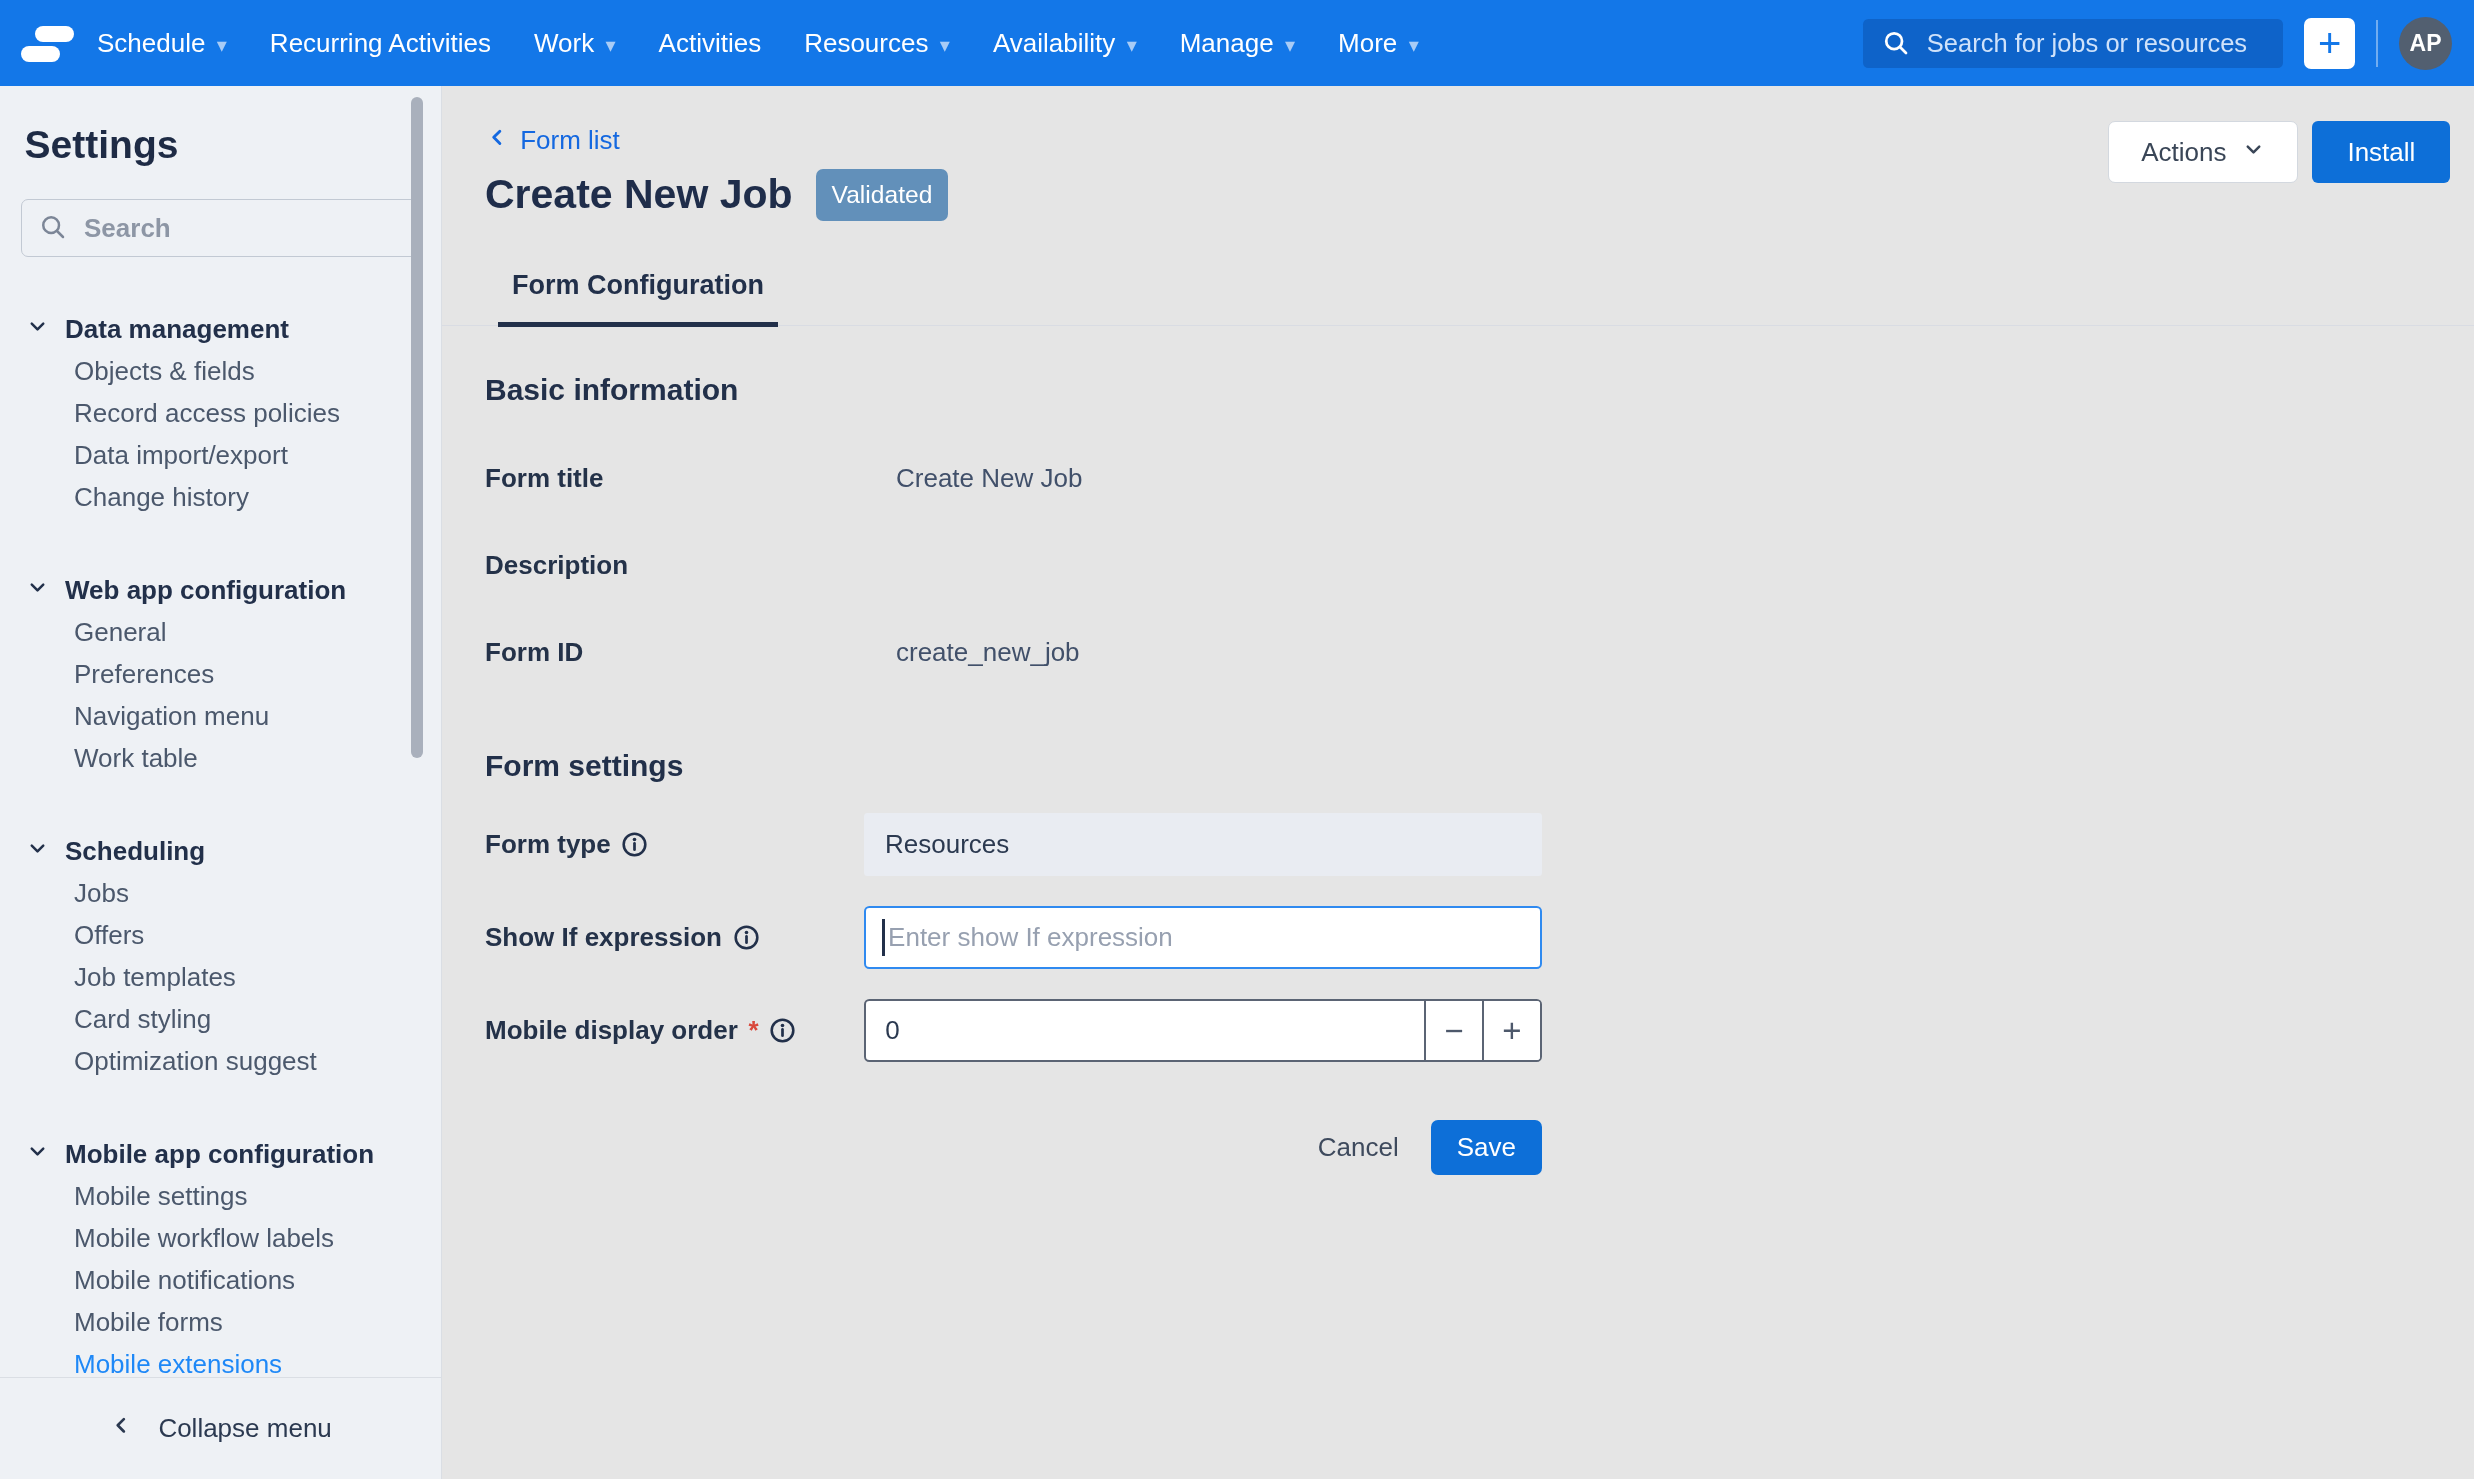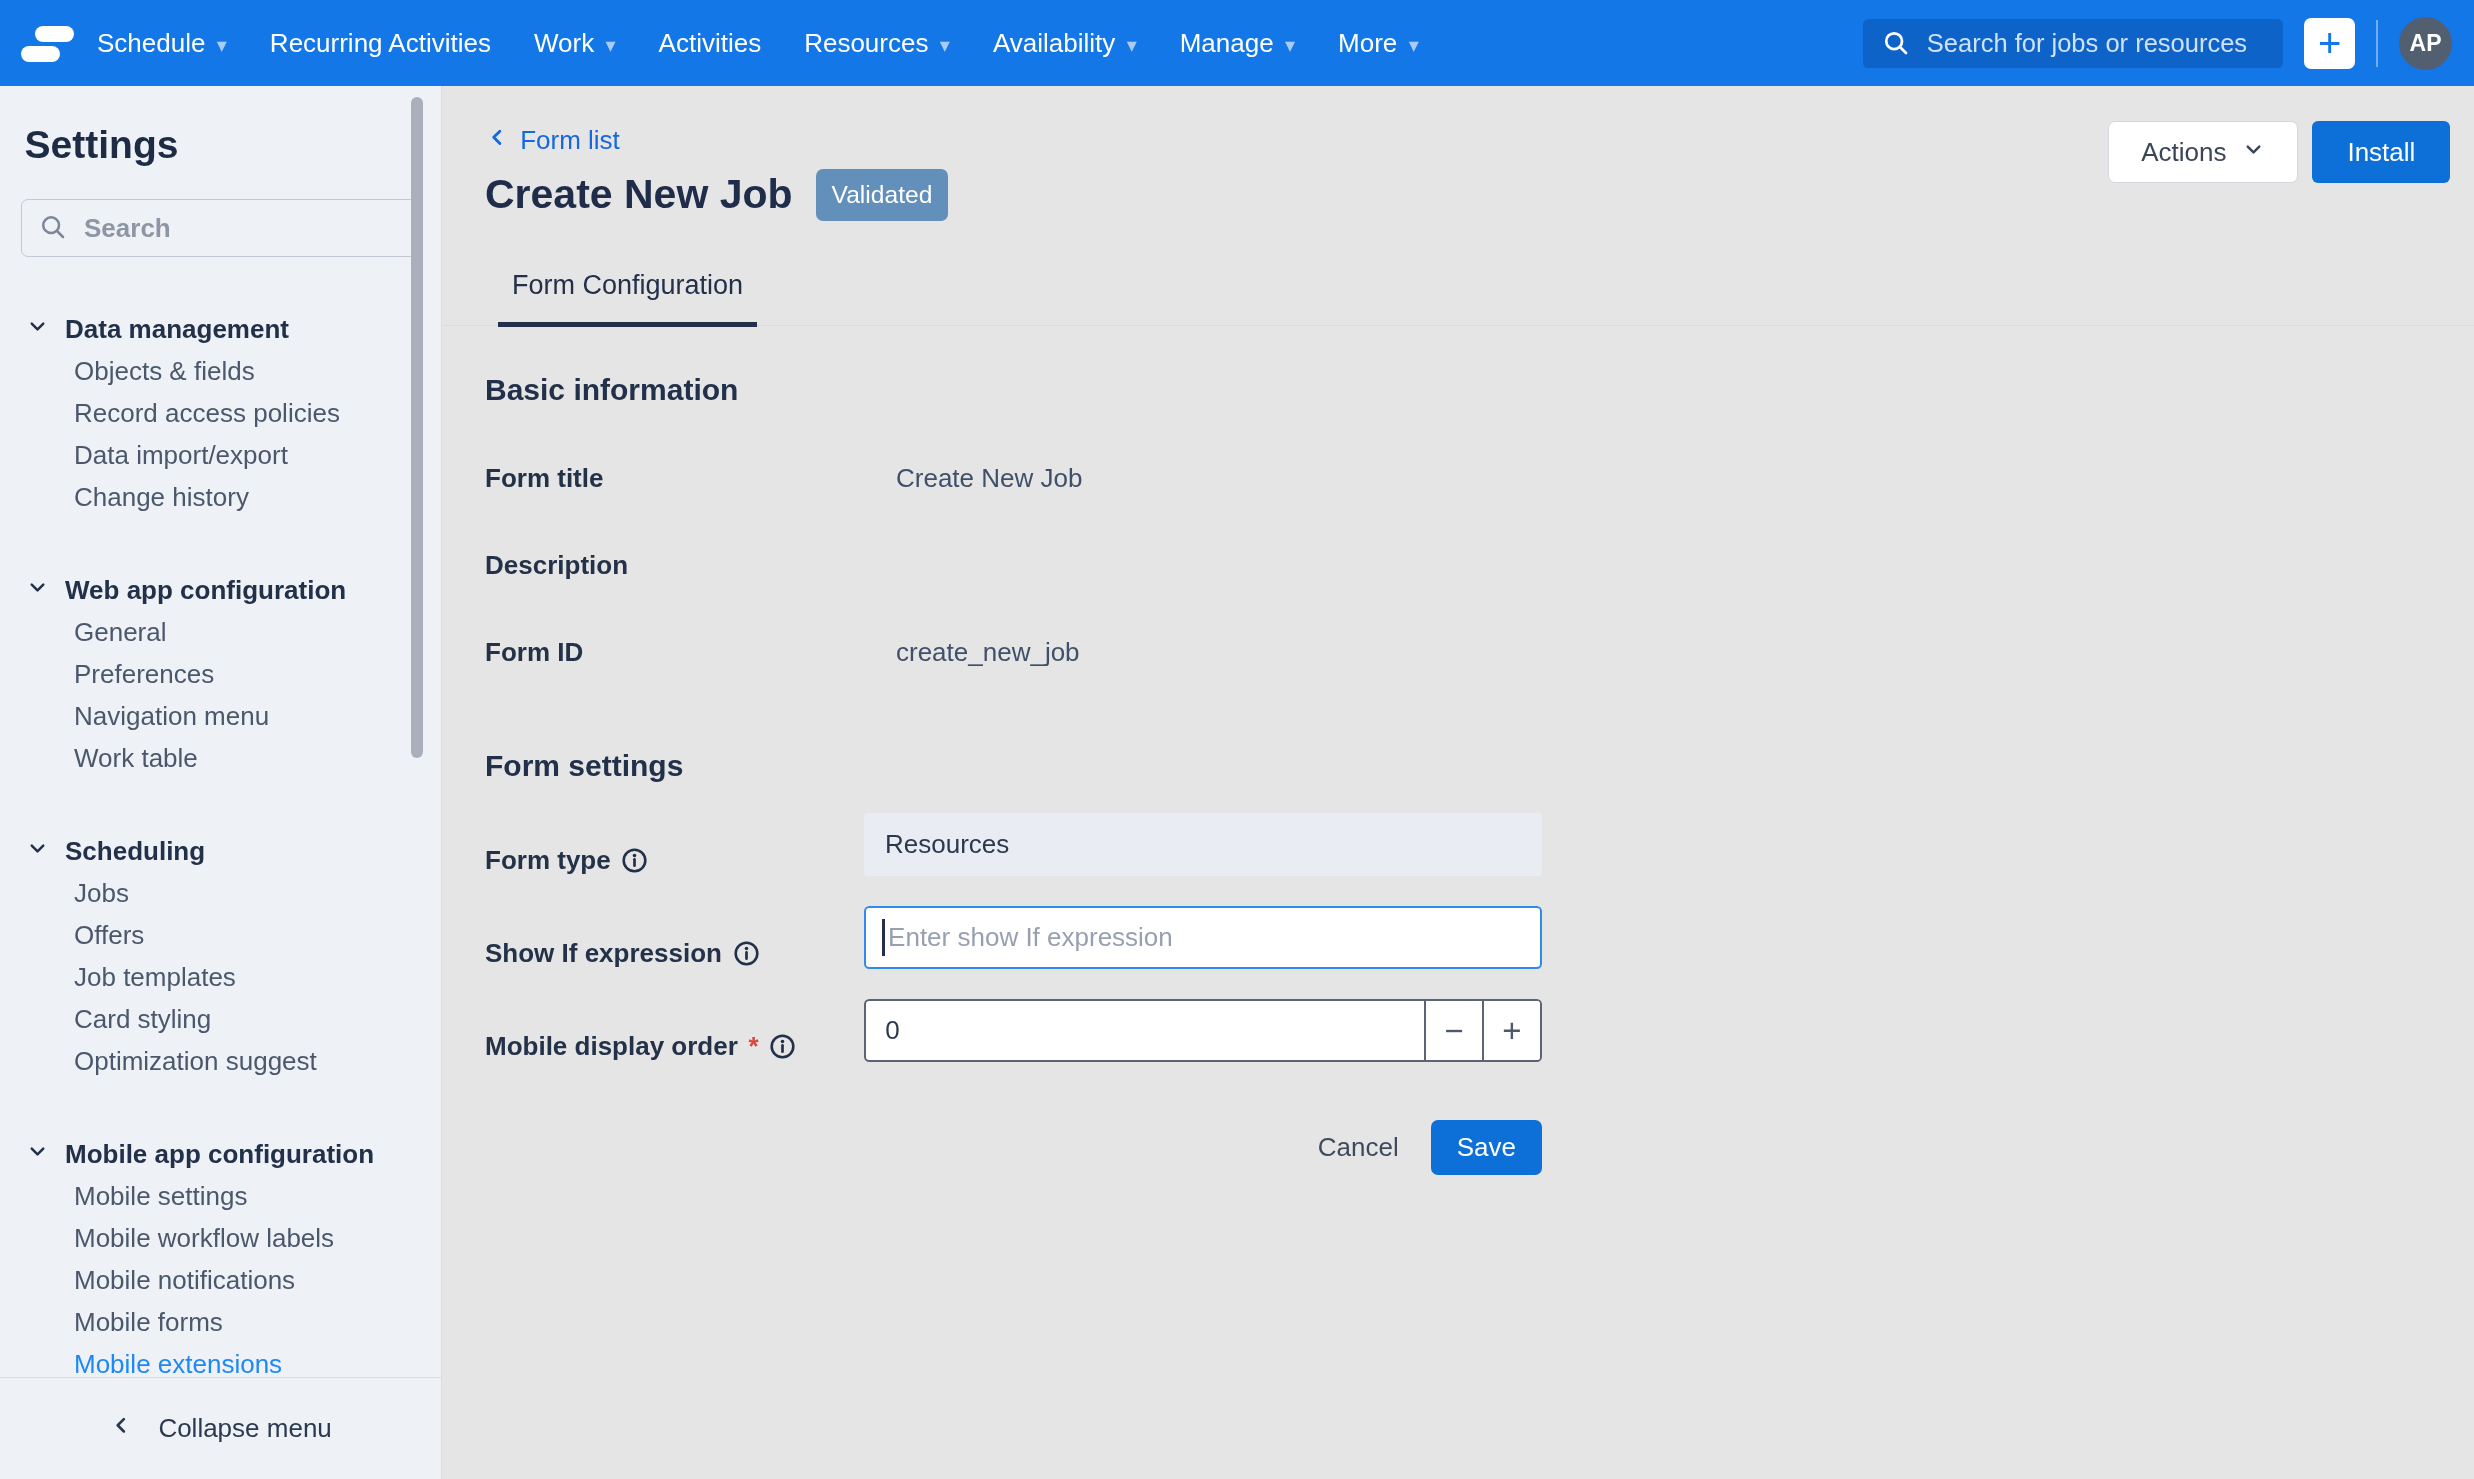--- a/index.html
+++ b/index.html
@@ -60,28 +60,28 @@
   .page-title { font-size:41px; font-weight:700; color:#1f2d4a; }
   .badge { background:#6290ba; color:#fff; font-size:24.6px; padding:12px 16px; border-radius:7px; }
   .header-buttons { position:absolute; top:35px; right:24.6px; display:flex; gap:14px; }
   .btn-actions { height:62px; padding:0 32px; background:#fff; border:1.8px solid #d3d8df;
     border-radius:7px; display:flex; align-items:center; gap:16px; font-size:26px; color:#3a4657;
     font-weight:500; cursor:pointer; }
   .btn-install { height:62px; width:138px; background:#0d6fd8; border-radius:6px; color:#fff;
     font-size:26px; font-weight:500; display:flex; align-items:center; justify-content:center;
     cursor:pointer; }
   .tabbar { margin:49px -24.6px 0 -43px; padding-left:56px; border-bottom:1.8px solid #d9dce3; }
-  .tab { display:inline-block; padding:0 14px 21px; font-size:27px; font-weight:400;
+  .tab { display:inline-block; padding:0 14px 21px; font-size:27px; font-weight:700;
     color:#22304a; border-bottom:5.3px solid #22304a; margin-bottom:-1.8px; cursor:pointer; }
   .section-heading { margin-top:47px; font-size:30px; font-weight:700; color:#22304a; }
   .section-heading.second { margin-top:81px; }
   .info-row { display:flex; margin-top:56px; font-size:26px; }
   .info-label { width:379px; font-weight:700; color:#243249; }
   .info-value { color:#41506a; padding-left:32px; }
-  .field-row { display:flex; align-items:flex-end; margin-top:30px; }
+  .field-row { display:flex; align-items:center; margin-top:30px; }
   .field-label { width:379px; display:flex; align-items:center; gap:10.6px; font-size:26px;
     font-weight:700; color:#243249; }
   .req { color:#d9483b; font-weight:700; }
   .info-icon { color:#22304a; display:flex; cursor:pointer; }
   .input-disabled { width:678px; height:63px; background:#e9ecf2; border-radius:3.5px;
     display:flex; align-items:center; padding:0 21px; font-size:26px; color:#2b3950; }
   .input-focused { width:678px; height:63px; background:#fff; border:2.6px solid #2f8af0;
     border-radius:5.3px; display:flex; align-items:center; padding:0 16px; cursor:text; }
   .cursor-bar { width:2.6px; height:37px; background:#22304a; margin-right:3.5px; }
   .input-focused .ph { color:#97a0b0; font-size:26px; }

